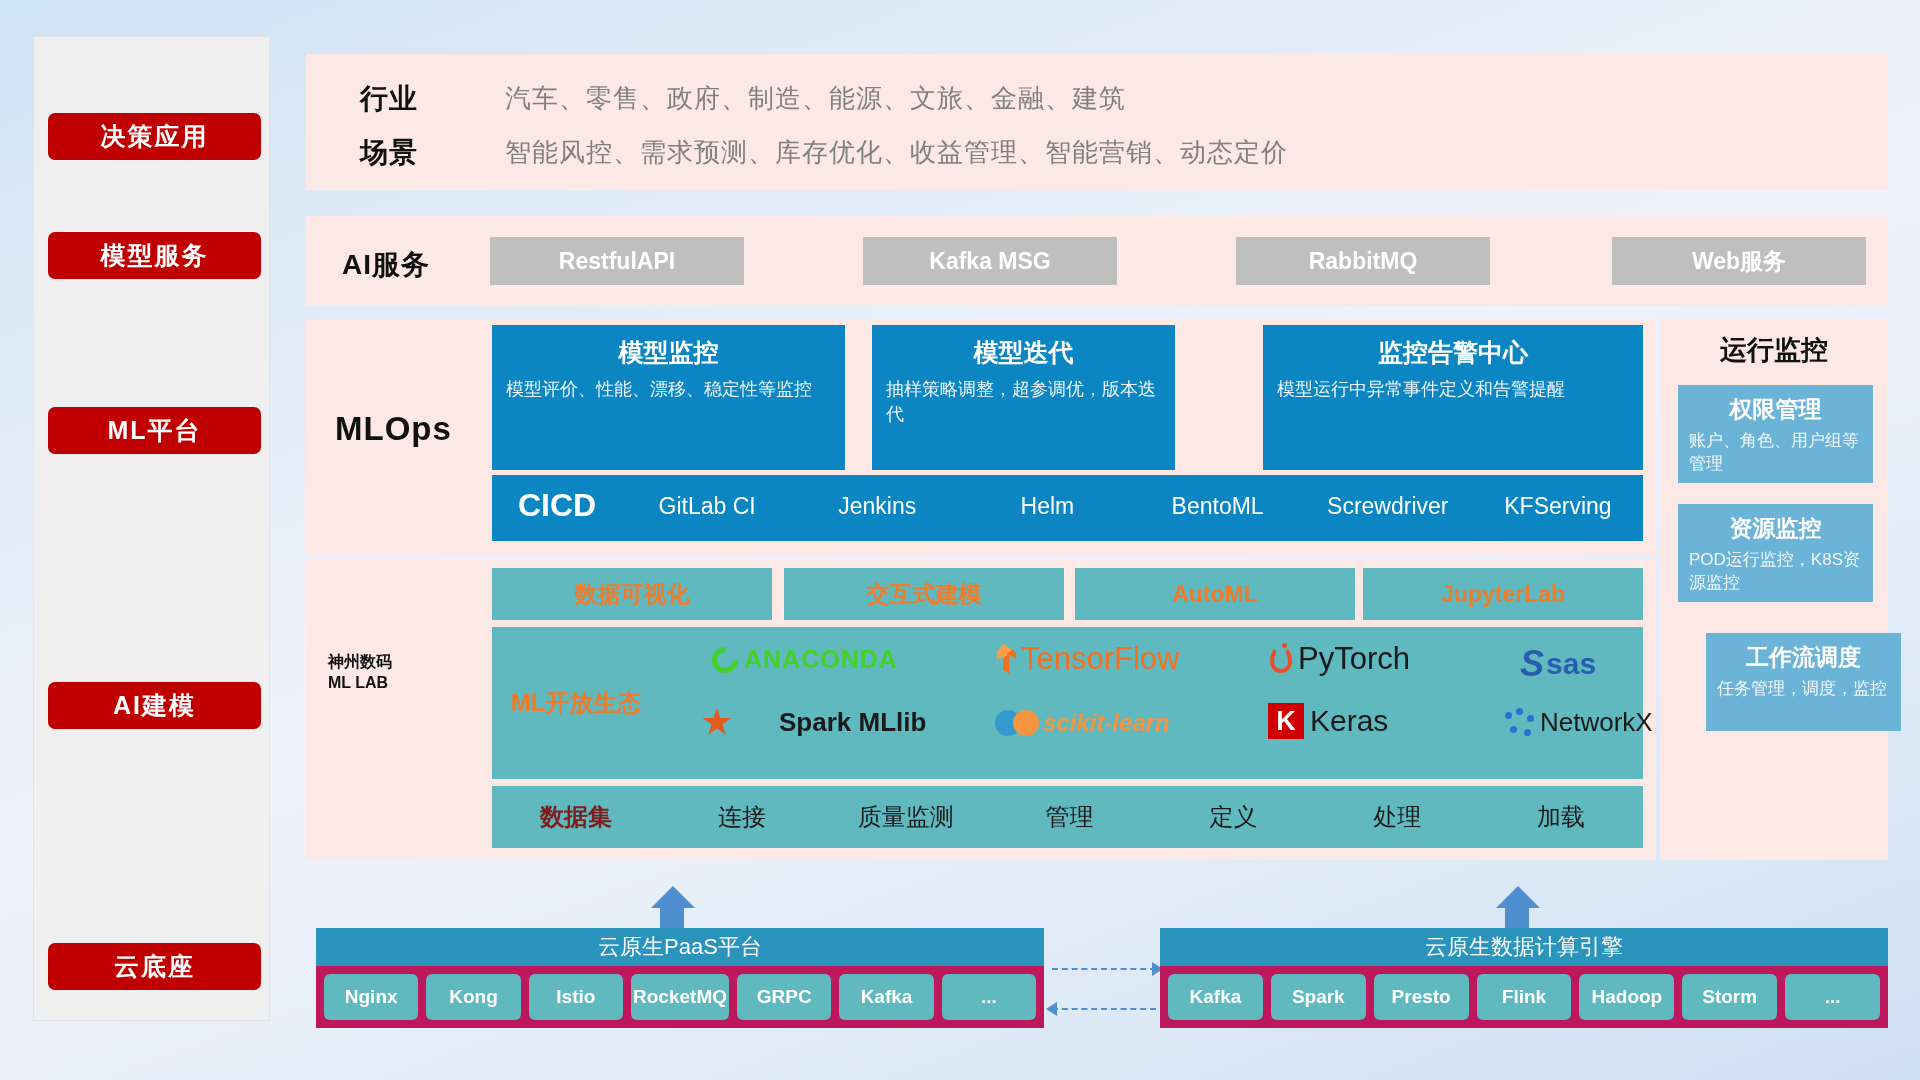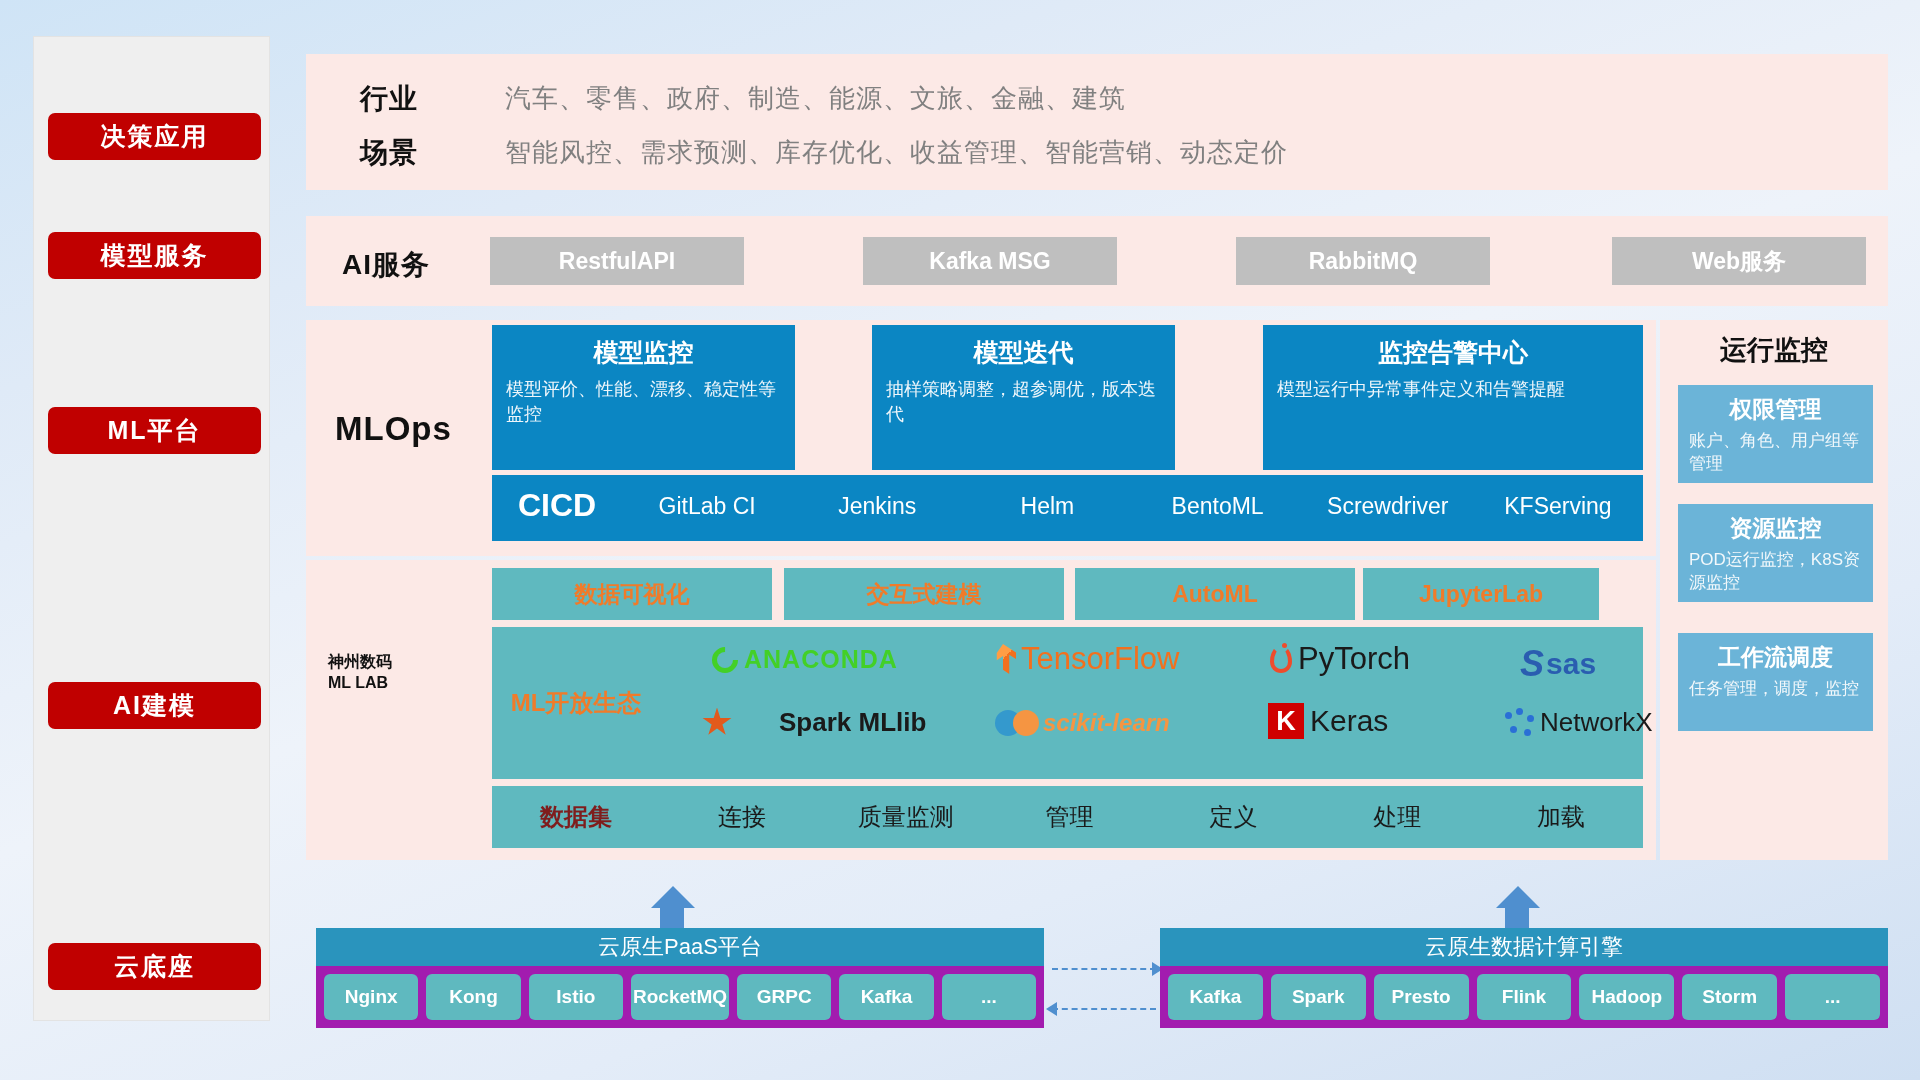--- a/index.html
+++ b/index.html
@@ -99,21 +99,21 @@
   
   .lbl-mlops { left: 335px; top: 410px; font-size: 33px; }
   .mlops-card {
     position: absolute;
     top: 325px;
     height: 145px;
     background: #0b86c3;
     color: #fff;
     padding: 11px 14px 0 14px;
   }
-  .mlops-card.m0 { left: 492px;  width: 303px; }
+  .mlops-card.m0 { left: 492px;  width: 353px; }
   .mlops-card.m1 { left: 872px;  width: 303px; }
   .mlops-card.m2 { left: 1263px; width: 380px; }
   .mlops-card .mc-title {
     text-align: center;
     font-size: 25px;
     font-weight: bold;
     margin-bottom: 8px;
   }
   .mlops-card .mc-desc {
     font-size: 18px;
@@ -157,21 +157,21 @@
     top: 568px;
     height: 52px;
     background: #5fb9bf;
     color: #f07b2a;
     font-size: 23px; font-weight: bold;
     display: flex; align-items: center; justify-content: center;
   }
   .tool-chip.k0 { left: 492px;  width: 280px; }
   .tool-chip.k1 { left: 784px;  width: 280px; }
   .tool-chip.k2 { left: 1075px; width: 280px; }
-  .tool-chip.k3 { left: 1363px; width: 236px; }
+  .tool-chip.k3 { left: 1363px; width: 280px; }
 
   .eco-box {
     position: absolute;
     left: 492px; top: 627px;
     width: 1151px; height: 152px;
     background: #5fb9bf;
     display: flex; align-items: center;
   }
   .eco-label {
     width: 168px;
@@ -222,27 +222,27 @@
     text-align: center;
     font-size: 23px; font-weight: bold;
     margin-bottom: 5px;
   }
   .mon-card .mcd-desc {
     font-size: 17px; line-height: 1.35;
     color: #f2f8fb;
   }
   .mon-card.n0 { top: 385px; height: 98px; }
   .mon-card.n1 { top: 504px; height: 98px; }
-  .mon-card.n2 { top: 633px; height: 98px; }
+  .mon-card.n2 { top: 633px; height: 98px; margin-left: 28px; }
 
   
   .plat {
     position: absolute;
     bottom: 52px;
-    background: #a21caf;
+    background: #be185d;
     padding-bottom: 6px;
   }
   .plat.left  { left: 316px;  width: 728px; }
   .plat.right { left: 1160px; width: 728px; }
   .plat-head {
     height: 38px;
     background: #2a94bd;
     color: #fff;
     font-size: 22px;
     display: flex; align-items: center; justify-content: center;

